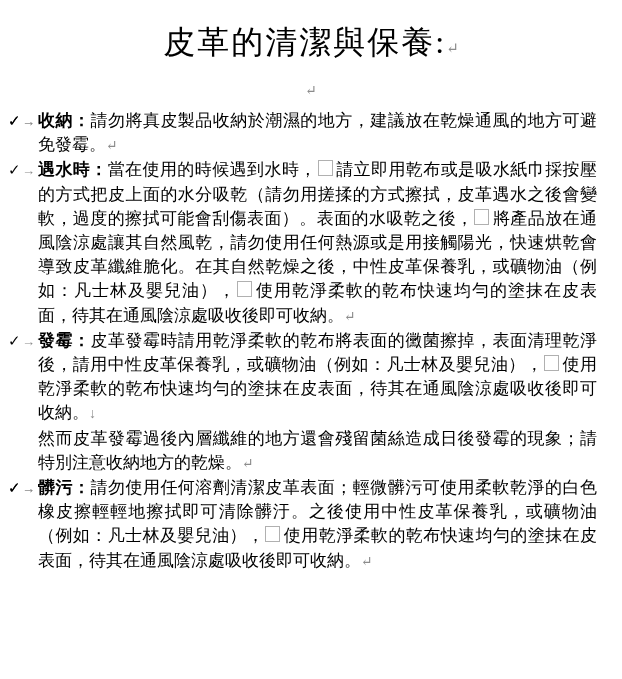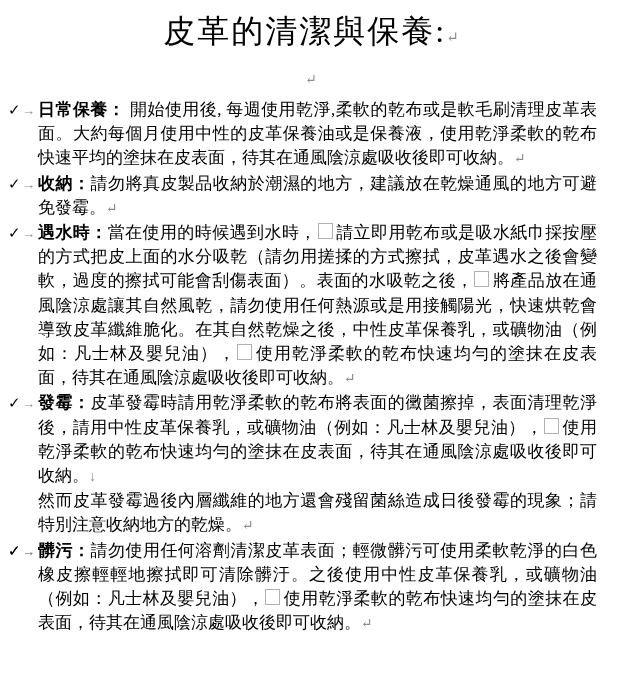--- a/index.html
+++ b/index.html
@@ -11,21 +11,21 @@
     width: 622px;
     height: 679px;
     overflow: hidden;
     font-family: "Liberation Serif", "DejaVu Serif", serif;
     color: var(--text-color, #000000);
   }
   .page {
     box-sizing: border-box;
     width: 622px;
     height: 679px;
-    padding-top: 8px;
+    padding-top: 19px;
   }
   .title {
     margin: 0;
     font-size: 32px;
     font-weight: 400;
     text-align: center;
     line-height: 46px;
     letter-spacing: 2px;
     white-space: nowrap;
   }
@@ -75,20 +75,20 @@
 </style>
 </head>
 <body style="background: rgb(255, 255, 255);">
 
 <div class="page">
   <h1 class="title"><span>皮革的清潔與保養:</span><span class="mark">↵</span></h1>
 
   <div class="blank-line"><span class="mark">↵</span></div>
 
   <div class="list">
-      <div class="item"><span class="bullet">✓</span><span class="tab mark">→</span><span class="body"><span class="term">日常保養</span><span class="term">：</span><span class="seg"> 開始使用後, 每週使用乾淨,柔軟的乾布或是軟毛刷清理皮革表面。大約每個月使用中性的皮革保養油或是保養液，使用乾淨柔軟的乾布快速平均的塗抹在皮表面，待其在通風陰涼處吸收後即可收納。</span><span class="mark">↵</span></span></div>
+      <div class="item"><span class="bullet">✓</span><span class="tab mark">→</span></div>
       <div class="item"><span class="bullet">✓</span><span class="tab mark">→</span><span class="body"><span class="term">收納</span><span class="term">：</span><span class="seg">請勿將真皮製品收納於潮濕的地方，建議放在乾燥通風的地方可避免發霉。</span><span class="mark">↵</span></span></div>
       <div class="item"><span class="bullet">✓</span><span class="tab mark">→</span><span class="body"><span class="term">遇水時</span><span class="term">：</span><span class="seg">當在使用的時候遇到水時，</span><span class="box"></span><span class="seg">請立即用乾布或是吸水紙巾採按壓的方式把皮上面的水分吸乾（請勿用搓揉的方式擦拭，皮革遇水之後會變軟，過度的擦拭可能會刮傷表面）。表面的水吸乾之後，</span><span class="box"></span><span class="seg">將產品放在通風陰涼處讓其自然風乾，請勿使用任何熱源或是用接觸陽光，快速烘乾會導致皮革纖維脆化。在其自然乾燥之後，中性皮革保養乳，或礦物油（例如：凡士林及嬰兒油），</span><span class="box"></span><span class="seg">使用乾淨柔軟的乾布快速均勻的塗抹在皮表面，待其在通風陰涼處吸收後即可收納。</span><span class="mark">↵</span></span></div>
       <div class="item"><span class="bullet">✓</span><span class="tab mark">→</span><span class="body"><span class="term">發霉</span><span class="term">：</span><span class="seg">皮革發霉時請用乾淨柔軟的乾布將表面的黴菌擦掉，表面清理乾淨後，請用中性皮革保養乳，或礦物油（例如：凡士林及嬰兒油），</span><span class="box"></span><span class="seg">使用乾淨柔軟的乾布快速均勻的塗抹在皮表面，待其在通風陰涼處吸收後即可收納。</span><span class="mark">↓</span><br><span class="seg">然而皮革發霉過後內層纖維的地方還會殘留菌絲造成日後發霉的現象；請特別注意收納地方的乾燥。</span><span class="mark">↵</span></span></div>
       <div class="item"><span class="bullet">✓</span><span class="tab mark">→</span></div>
       <div class="item"><span class="bullet">✓</span><span class="tab mark">→</span><span class="body"><span class="term">髒污</span><span class="term">：</span><span class="seg">請勿使用任何溶劑清潔皮革表面；輕微髒污可使用柔軟乾淨的白色橡皮擦輕輕地擦拭即可清除髒汙。之後使用中性皮革保養乳，或礦物油（例如：凡士林及嬰兒油），</span><span class="box"></span><span class="seg">使用乾淨柔軟的乾布快速均勻的塗抹在皮表面，待其在通風陰涼處吸收後即可收納。</span><span class="mark">↵</span></span></div>
     </div>
 </div>
 
 </body></html>

